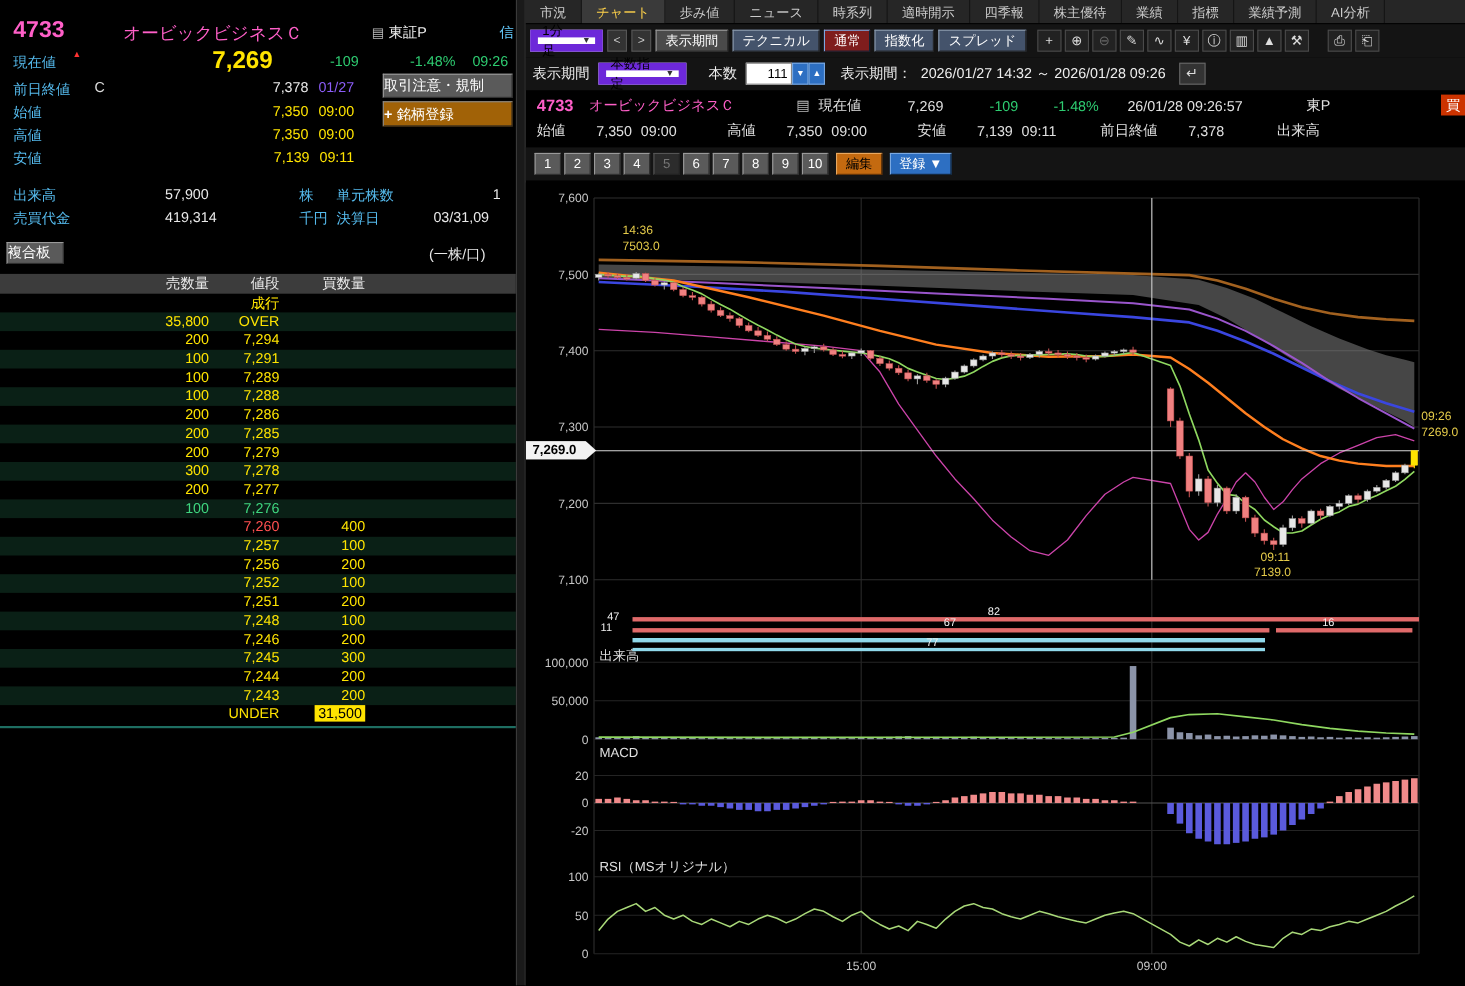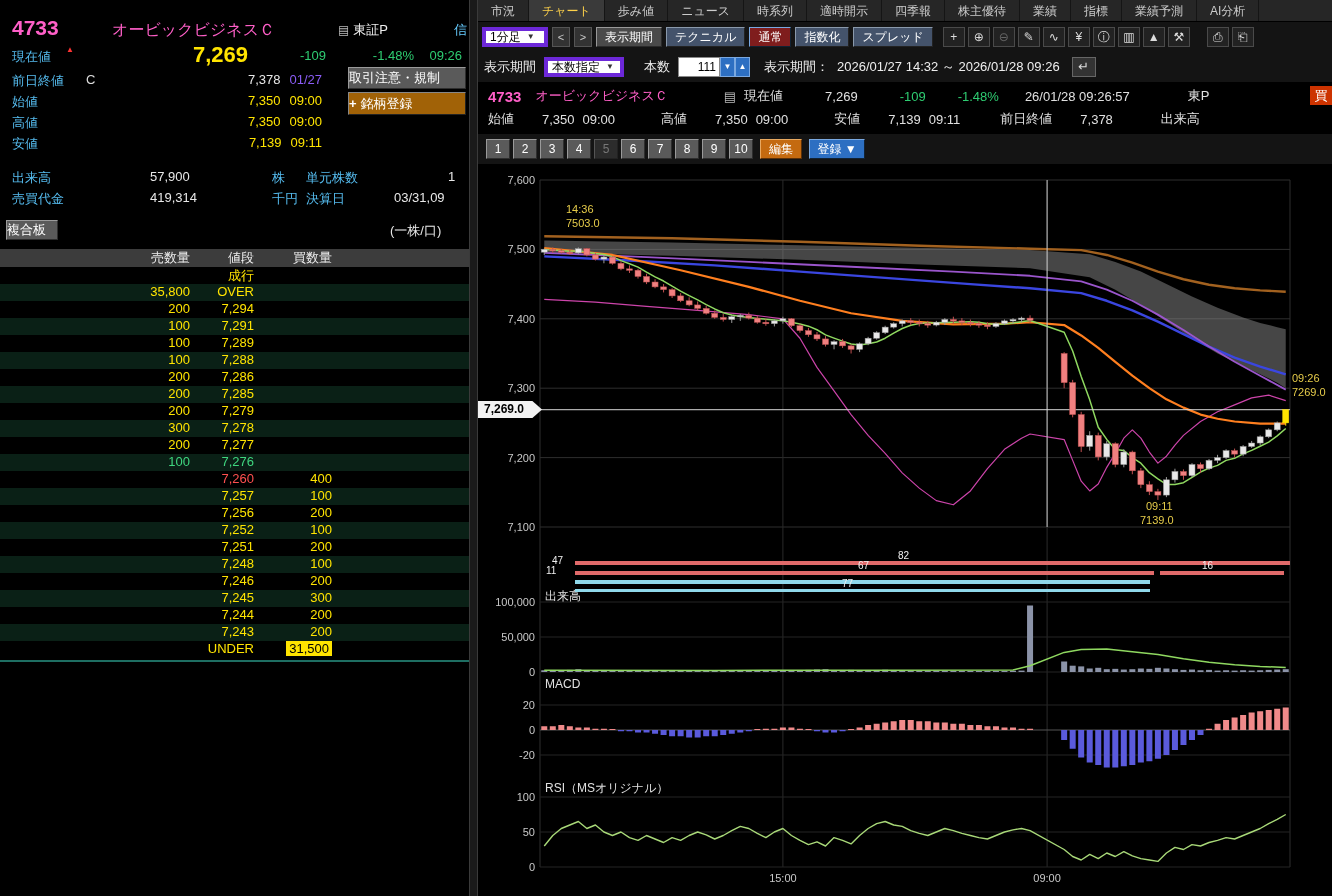--- a/index.html
+++ b/index.html
@@ -50,21 +50,21 @@
 .ob-line{position:absolute;left:0;top:660px;width:469px;height:2px;background:#1e6e62}
 
 .divider{position:absolute;left:469px;top:0;width:9px;height:896px;background:#1a1a1a;border-left:1px solid #3a3a3a;border-right:1px solid #3a3a3a}
 
 .right-panel{position:absolute;left:478px;top:0;width:854px;height:896px;background:#000}
 .tabs{position:absolute;left:0;top:0;width:854px;height:22px;background:#262626;display:flex;border-bottom:1px solid #000}
 .tab{padding:0 13px;line-height:22px;font-size:12px;color:#ccc;border-right:1px solid #151515;white-space:nowrap;cursor:pointer}
 .tab.active{color:#ffd24a;background:#3a3a3a}
 .toolbar1{position:absolute;left:0;top:22px;width:854px;height:30px;background:#141414;display:flex;align-items:center;gap:4px;padding-left:4px}
 .toolbar2{position:absolute;left:0;top:52px;width:854px;height:30px;background:#141414;display:flex;align-items:center;padding-left:6px}
-.sel{background:#fff;color:#000;height:20px;line-height:18px;border:4px solid #6d28d9;padding:0 4px;display:flex;align-items:center;gap:6px;font-size:12px;cursor:pointer}
+.sel{background:#fff;color:#000;height:20px;line-height:18px;border:7px solid #6d28d9;padding:0 4px;display:flex;align-items:center;gap:6px;font-size:12px;cursor:pointer}
 .sel .car{font-size:8px;color:#333}
 .tb-btn{height:20px;line-height:18px;padding:0 8px;font-size:12px;color:#fff;background:#44536b;border:1px solid;border-color:#8a99ab #222 #222 #8a99ab;cursor:pointer;white-space:nowrap}
 .tb-btn.plain{background:#4a4a4a;border-color:#999 #2a2a2a #2a2a2a #999}
 .tb-btn.active{background:#7f1d1d;border-color:#7aa8e0 #123 #123 #7aa8e0}
 .arr-btn{width:18px;height:20px;background:#333;border:1px solid #555;color:#ccc;text-align:center;line-height:18px;font-size:11px;cursor:pointer}
 .ico-btn{width:22px;height:20px;background:#222;border:1px solid #4a4a4a;color:#ddd;text-align:center;line-height:18px;font-size:12px;cursor:pointer}
 .ico-btn.dim{color:#666}
 .ico-btn.sep{margin-left:14px}
 .t2-lbl{color:#eee;font-size:13px;margin-right:8px}
 .cnt-input{width:42px;height:20px;background:#fff;color:#000;border:1px solid #888;text-align:right;padding-right:3px;font-size:12px;line-height:18px}
@@ -74,21 +74,21 @@
 .inforow2{position:absolute;left:0;top:108px;width:854px;height:22px;display:flex;align-items:center;font-size:13px;color:#e0e0e0}
 .ir-code{color:#ff5fc8;font-size:15px;font-weight:bold;margin-left:10px}
 .ir-name{color:#ff5fc8;font-size:13px;margin-left:14px}
 .ir-doc{color:#bbb;margin-left:56px}
 .ir-w{color:#e0e0e0}
 .ir-g{color:#2ecc71}
 .buy-badge{position:absolute;right:0;top:2px;width:22px;height:19px;background:#cc3300;color:#fff;text-align:center;line-height:19px;font-size:13px;cursor:pointer}
 .pager{position:absolute;left:0;top:134px;width:854px;height:30px;background:#141414;display:flex;align-items:center;gap:3px;padding-left:8px}
 .pg-btn{width:24px;height:20px;background:#5a5a5a;border:1px solid;border-color:#9a9a9a #2e2e2e #2e2e2e #9a9a9a;color:#fff;text-align:center;line-height:18px;font-size:12px;cursor:pointer}
 .pg-btn.dis{background:#2c2c2c;color:#777;border-color:#555 #222 #222 #555}
-.pg-edit{width:42px;height:20px;background:#c46a10;border:1px solid;border-color:#e8a860 #5a3008 #5a3008 #e8a860;color:#ffffff;text-align:center;line-height:18px;font-size:12px;margin-left:4px;cursor:pointer}
+.pg-edit{width:42px;height:20px;background:#c46a10;border:1px solid;border-color:#e8a860 #5a3008 #5a3008 #e8a860;color:#000000;text-align:center;line-height:18px;font-size:12px;margin-left:4px;cursor:pointer}
 .pg-reg{width:56px;height:20px;background:#2d6fc2;border:1px solid;border-color:#7aa8e0 #123 #123 #7aa8e0;color:#fff;text-align:center;line-height:18px;font-size:12px;margin-left:4px;cursor:pointer}
 .chart-area{position:absolute;left:0;top:166px;width:854px;height:730px;background:#000}
 .price-tag{position:absolute;left:0;top:235px;width:64px;height:17px;background:#f2f2f2;color:#000;font-size:12px;font-weight:bold;text-align:left;padding-left:6px;line-height:17px;clip-path:polygon(0 0,85% 0,100% 50%,85% 100%,0 100%)}
 </style>
 </head>
 <body>
 
 <div class="screen">
 
   <div class="left-panel">

